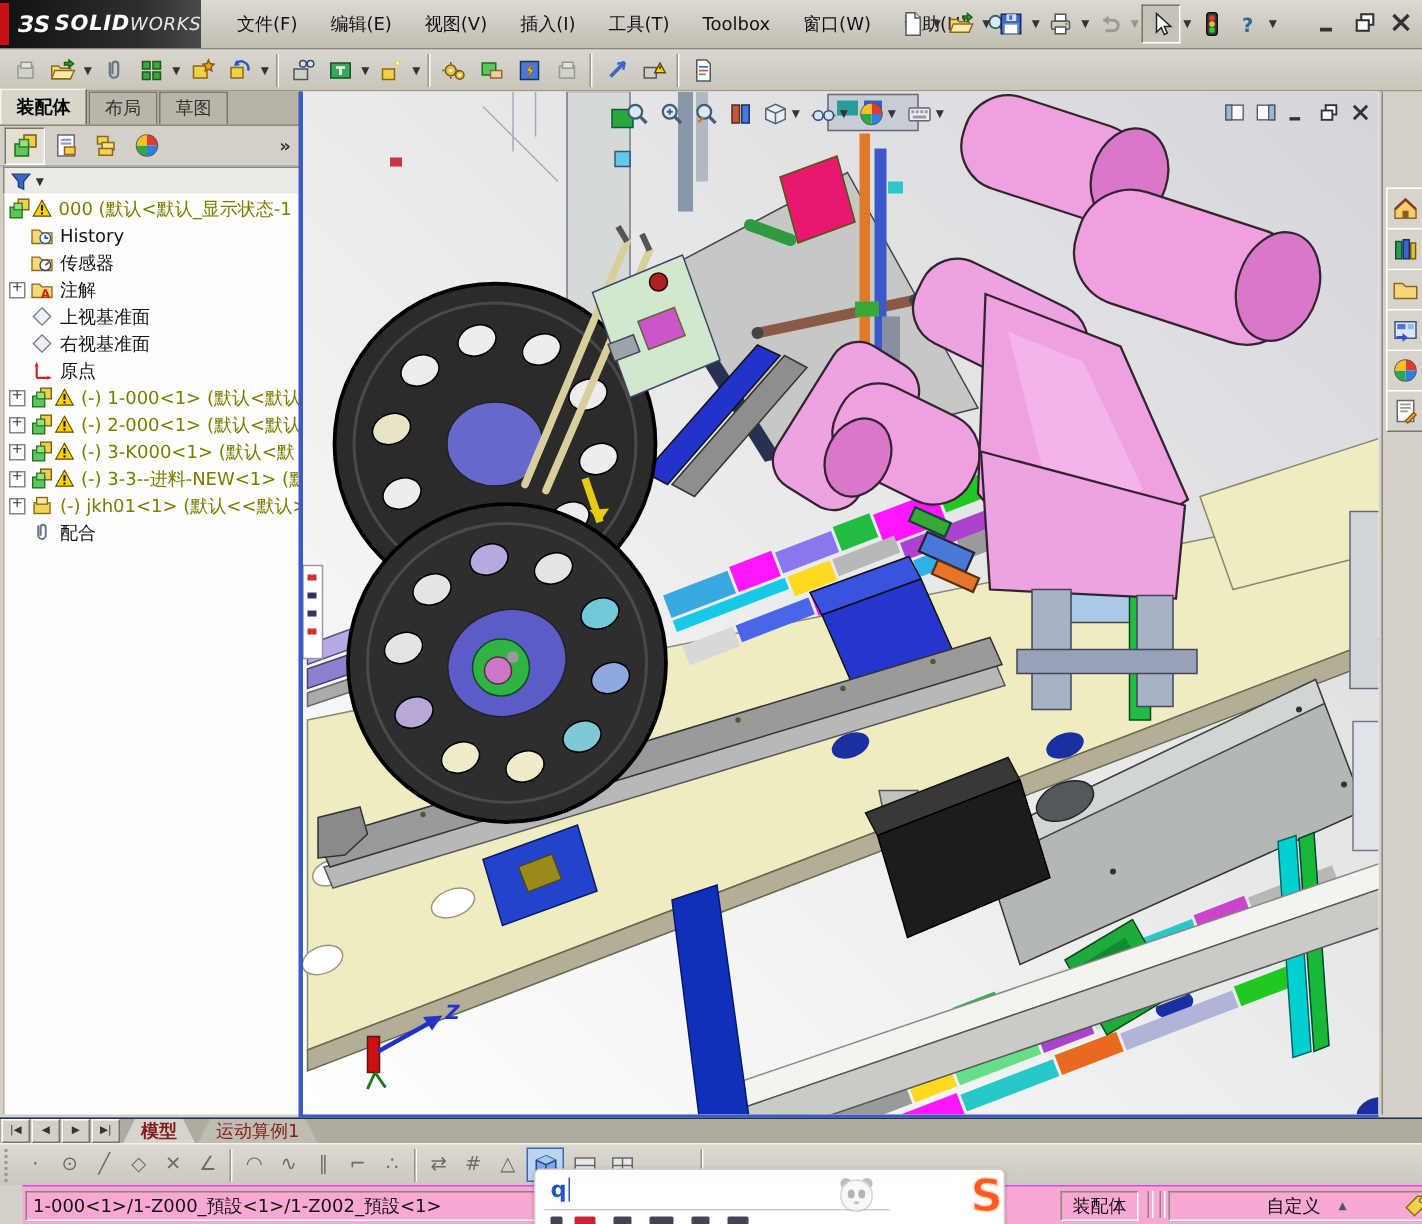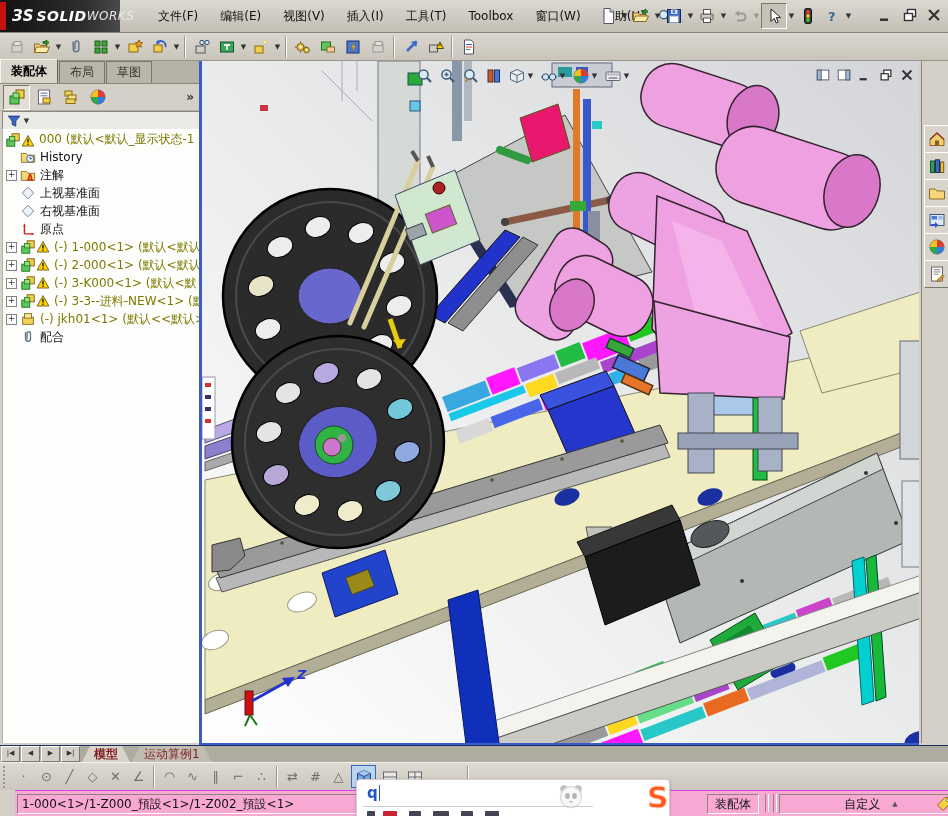--- a/index.html
+++ b/index.html
@@ -5,21 +5,21 @@
   html,body{margin:0;padding:0;background:#888;}
   #app{position:relative;width:948px;height:816px;background:#d4d0c8;overflow:hidden;
        font-family:"DejaVu Sans","Liberation Sans",sans-serif;font-size:12px;color:#111;}
   .abs{position:absolute;}
   .flex{display:flex;align-items:center;}
   svg.i14{width:14px;height:14px;flex:none;}
   svg.i16{width:16px;height:16px;flex:none;}
   svg.i18{width:18px;height:18px;flex:none;}
   
   #titlebar{left:0;top:0;width:948px;height:32px;background:linear-gradient(#dcd9d1,#c2beb4);border-bottom:1px solid #8a867c;}
-  #logo{left:0;top:0;width:120px;height:32px;background:linear-gradient(90deg,#111 0%,#2e2e2e 70%,#4a4a4a 100%);display:flex;align-items:center;}
+  #logo{left:0;top:0;width:134px;height:32px;background:linear-gradient(90deg,#111 0%,#2e2e2e 70%,#4a4a4a 100%);display:flex;align-items:center;}
   #logo-red{position:absolute;left:0;top:2px;width:6px;height:28px;background:#c41212;}
   #logo-mark{color:#fff;font-style:italic;font-weight:bold;font-size:15px;margin-left:12px;}
   #logo-bold{color:#fff;font-style:italic;font-weight:bold;font-size:14px;letter-spacing:.5px;margin-left:3px;}
   #logo-rest{color:#e8e8e8;font-style:italic;font-size:12px;letter-spacing:.5px;font-weight:300;}
   #menus{left:148px;top:0;height:32px;display:flex;align-items:center;gap:2px;}
   .menu{padding:3px 10px;cursor:default;}
   #quickbar{left:596px;top:4px;height:24px;display:flex;align-items:center;}
   .qbtn{width:24px;height:24px;display:flex;align-items:center;justify-content:center;}
   .qbtn.pressed{border:1px solid;border-color:#7a766c #fff #fff #7a766c;background:#c6c2b8;}
   .dd{font-size:7px;color:#333;width:9px;text-align:center;flex:none;}
@@ -35,21 +35,21 @@
   .ctab{height:21px;line-height:21px;padding:0 10px;border:1px solid #7a766c;border-bottom:none;background:#b9b5a9;color:#333;margin-right:1px;clip-path:polygon(0 0,100% 0,100% 100%,0 100%);}
   .ctab.active{background:#d9d5ca;color:#000;height:23px;line-height:23px;border-color:#f4f2ec #6a665c #d9d5ca #f4f2ec;font-weight:bold;}
   #mgrbar{left:0;top:84px;width:202px;height:27px;background:#d4d0c8;display:flex;align-items:center;padding-left:3px;box-sizing:border-box;border-bottom:1px solid #b4b0a6;}
   .mbtn{width:25px;height:23px;display:flex;align-items:center;justify-content:center;border:1px solid transparent;}
   .mbtn.pressed{border-color:#7a766c #fff #fff #7a766c;background:#e3dfd5;}
   #mgr-chevron{margin-left:auto;margin-right:8px;font-weight:bold;color:#333;}
   #filterbar{left:2px;top:111px;width:198px;height:19px;background:#eceae4;border:1px solid;border-color:#8a867c #fff #fff #8a867c;display:flex;align-items:center;padding-left:3px;box-sizing:border-box;}
   #treepanel{left:2px;top:130px;width:197px;height:613px;background:#fdfdfb;overflow:hidden;border-left:1px solid #b4b0a6;}
   .trow{display:flex;align-items:center;height:18px;font-size:12px;white-space:nowrap;overflow:hidden;padding-left:17px;}
   .trow.haskid{padding-left:3px;}
-  .trow.root{padding-left:2px;align-items:flex-end;}
+  .trow.root{padding-left:2px;}
   .plus{width:9px;height:9px;border:1px solid #848480;background:#fff;font-size:9px;line-height:7px;text-align:center;color:#333;margin-right:3px;flex:none;}
   .tlabel{margin-left:4px;overflow:hidden;}
   .olive{color:#7d7a00;}
   #splitter{left:199px;top:61px;width:3px;height:684px;background:#3a5bc8;}
   
   #viewport{left:202px;top:61px;width:717px;height:682px;background:#fff;overflow:hidden;}
   #vpbottom{left:202px;top:743px;width:717px;height:2px;background:#3a5bc8;}
   #headsup{position:absolute;left:212px;top:4px;display:flex;align-items:center;gap:1px;z-index:5;}
   .hbtn{height:22px;display:flex;align-items:center;padding:0 2px;border-radius:2px;}
   #docbtns{position:absolute;right:4px;top:6px;display:flex;gap:4px;z-index:5;}
@@ -580,20 +580,26 @@
           <use href="#sy-warn"></use>
         </svg>
       <span class="tlabel olive">000  (默认&lt;默认_显示状态-1</span>
     </div>
     <div class="trow">
       <svg class="i16">
           <use href="#sy-fol-clock"></use>
         </svg>
       <span class="tlabel">History</span>
     </div>
+    <div class="trow">
+      <svg class="i16">
+          <use href="#sy-fol-gauge"></use>
+        </svg>
+      <span class="tlabel">传感器</span>
+    </div>
     <div class="trow haskid">
       <span class="plus">+</span>
       <svg class="i16">
           <use href="#sy-fol-a"></use>
         </svg>
       <span class="tlabel">注解</span>
     </div>
     <div class="trow">
       <svg class="i16">
           <use href="#sy-plane"></use>

